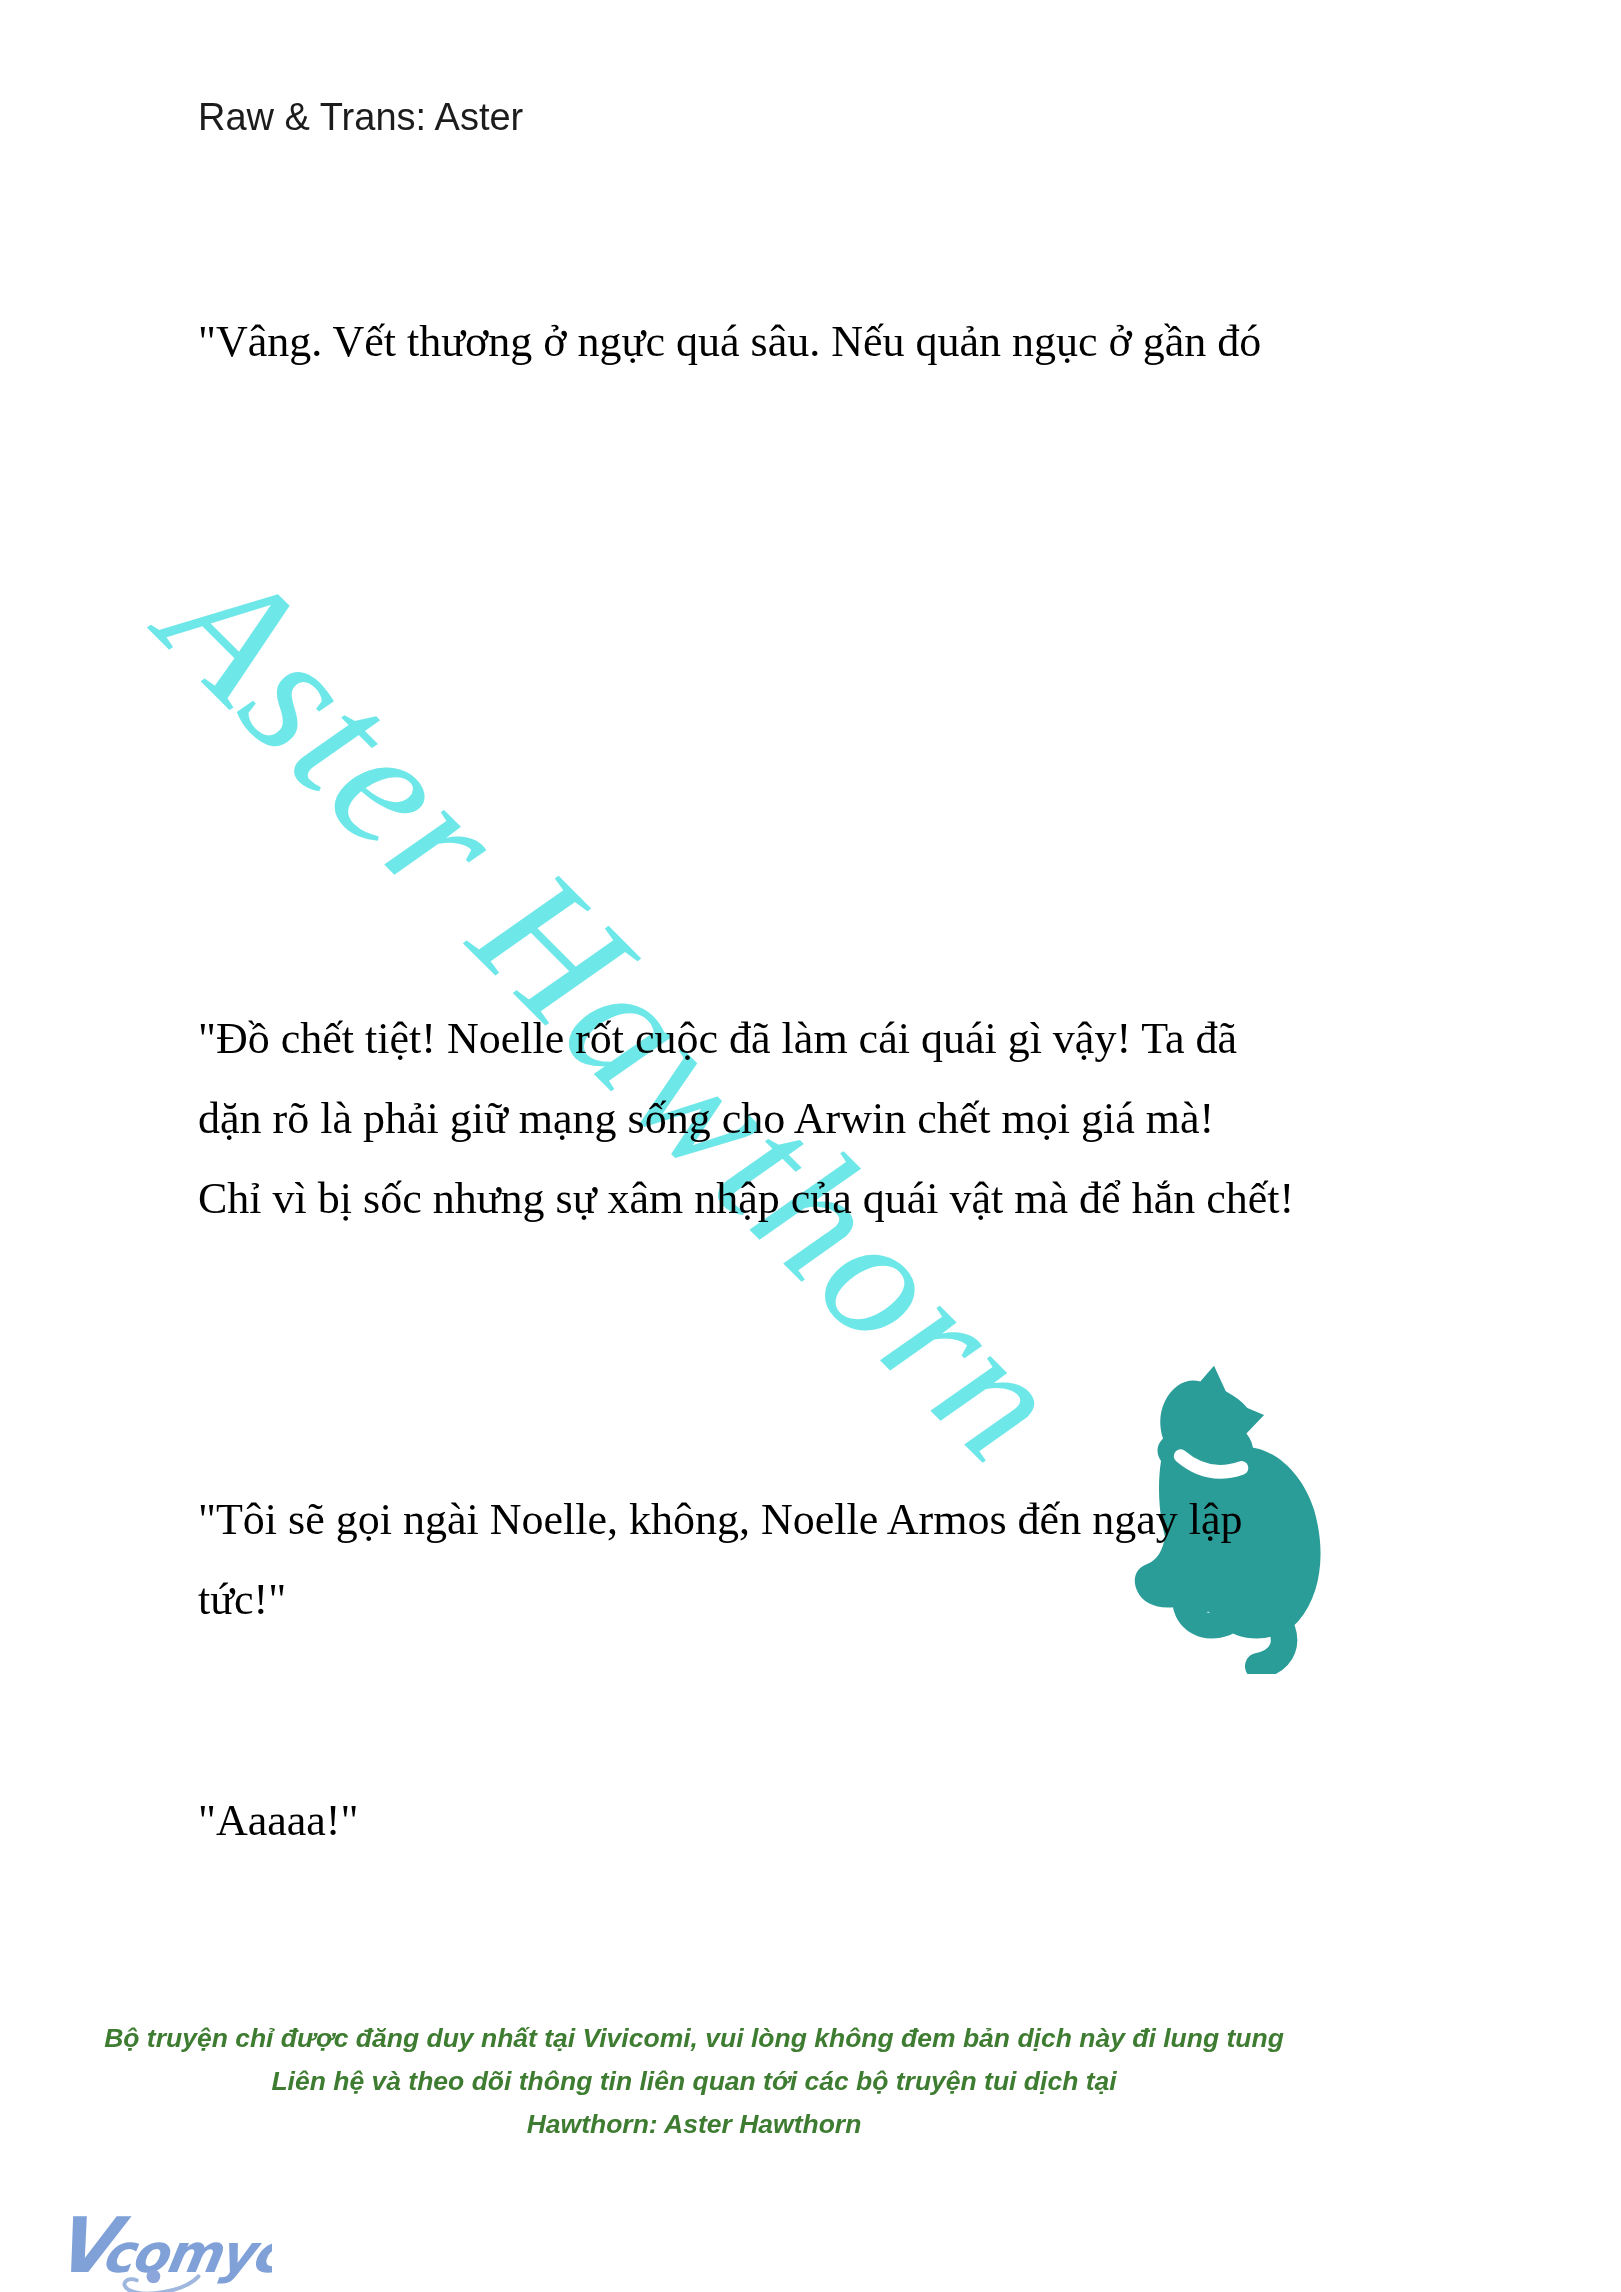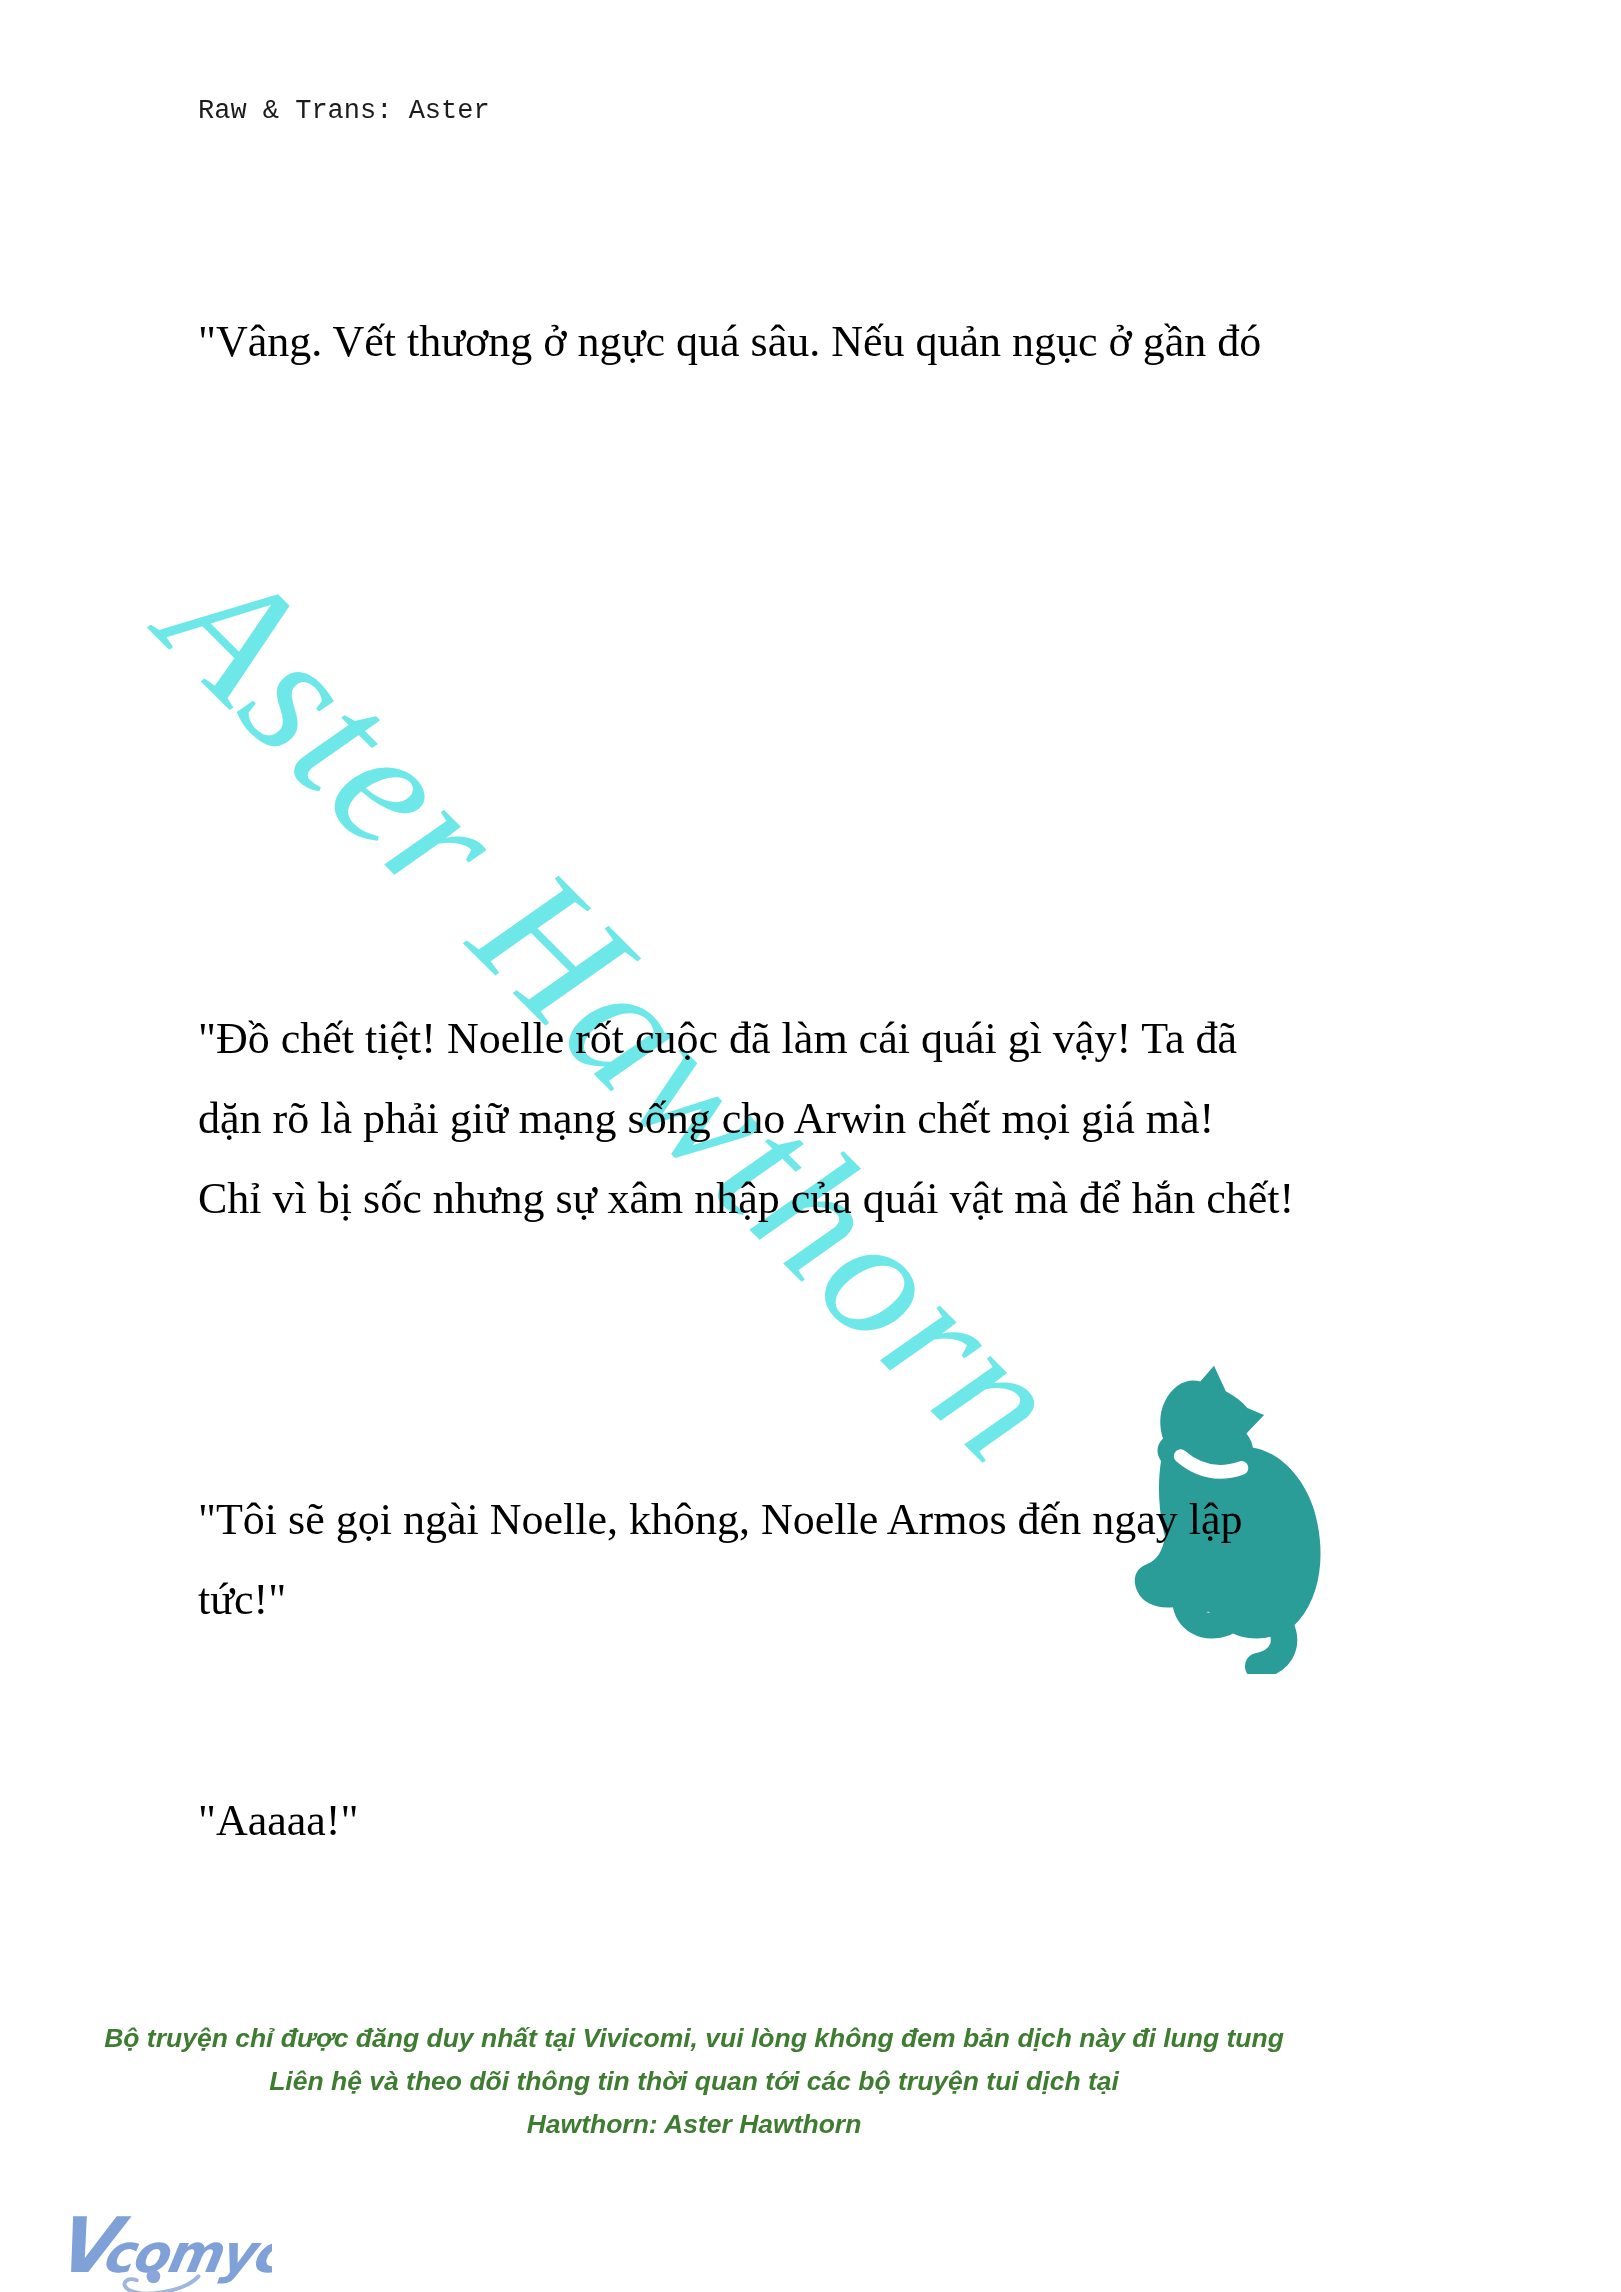--- a/index.html
+++ b/index.html
@@ -7,22 +7,22 @@
     width: 1621px; height: 2293px;
     background: #ffffff;
     position: relative;
     overflow: hidden;
     font-family: "Liberation Serif", serif;
   }
   .page { position: absolute; inset: 0; }
 
   .credit {
     position: absolute; left: 198px; top: 96px;
-    font-family: Liberation Mono, monospace;
-    font-size: 27px; color: #1c1c1c;
+    font-family: Liberation Sans, sans-serif;
+    font-size: 38px; color: #1c1c1c;
     white-space: nowrap; z-index: 3;
   }
 
   .watermark {
     position: absolute; left: 267px; top: 521px;
     font-family: "Liberation Serif", serif;
     font-style: italic;
     font-size: 176px;
     letter-spacing: 3.9px;
     color: var(--watermark-cyan, #6EE7E9);
@@ -127,21 +127,21 @@
     <div class="tline">"Tôi sẽ gọi ngài Noelle, không, Noelle Armos đến ngay lập</div>
     <div class="tline">tức!"</div>
   </div>
 
   <div class="para" style="top:1781px">
     <div class="tline">"Aaaaa!"</div>
   </div>
 
   <div class="footer">
     <div class="fline">Bộ truyện chỉ được đăng duy nhất tại Vivicomi, vui lòng không đem bản dịch này đi lung tung</div>
-    <div class="fline">Liên hệ và theo dõi thông tin thời quan tới các bộ truyện tui dịch tại</div>
+    <div class="fline">Liên hệ và theo dõi thông tin liên quan tới các bộ truyện tui dịch tại</div>
     <div class="fline">Hawthorn: Aster Hawthorn</div>
   </div>
 
   <svg class="logo" viewBox="0 0 250 100" xmlns="http://www.w3.org/2000/svg" aria-hidden="true">
     <g transform="skewX(-12) translate(20,0)">
       <text class="logo-v logo-fill" x="26" y="80" fill="#7FA1D8">V</text>
       <text class="logo-rest logo-fill" x="74" y="80" fill="#7FA1D8">comycs</text>
     </g>
 
     <path fill="none" stroke="#9FB6DF" stroke-width="4" stroke-linecap="round" d="M 175 84 C 160 100, 120 106, 104 98 C 94 92, 102 84, 112 88"></path>

